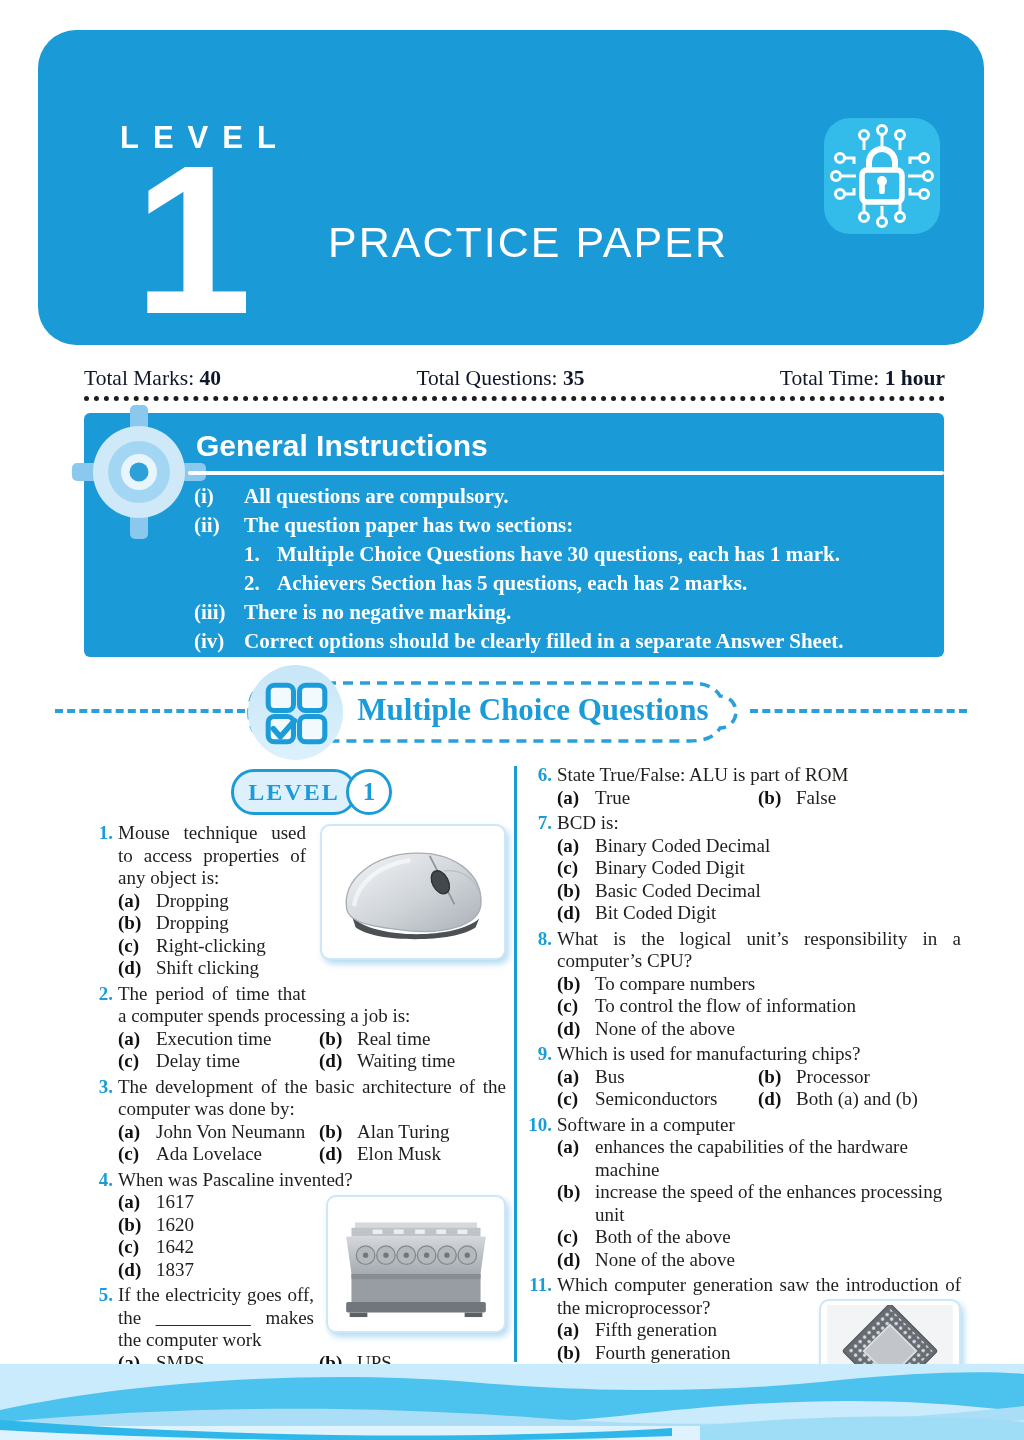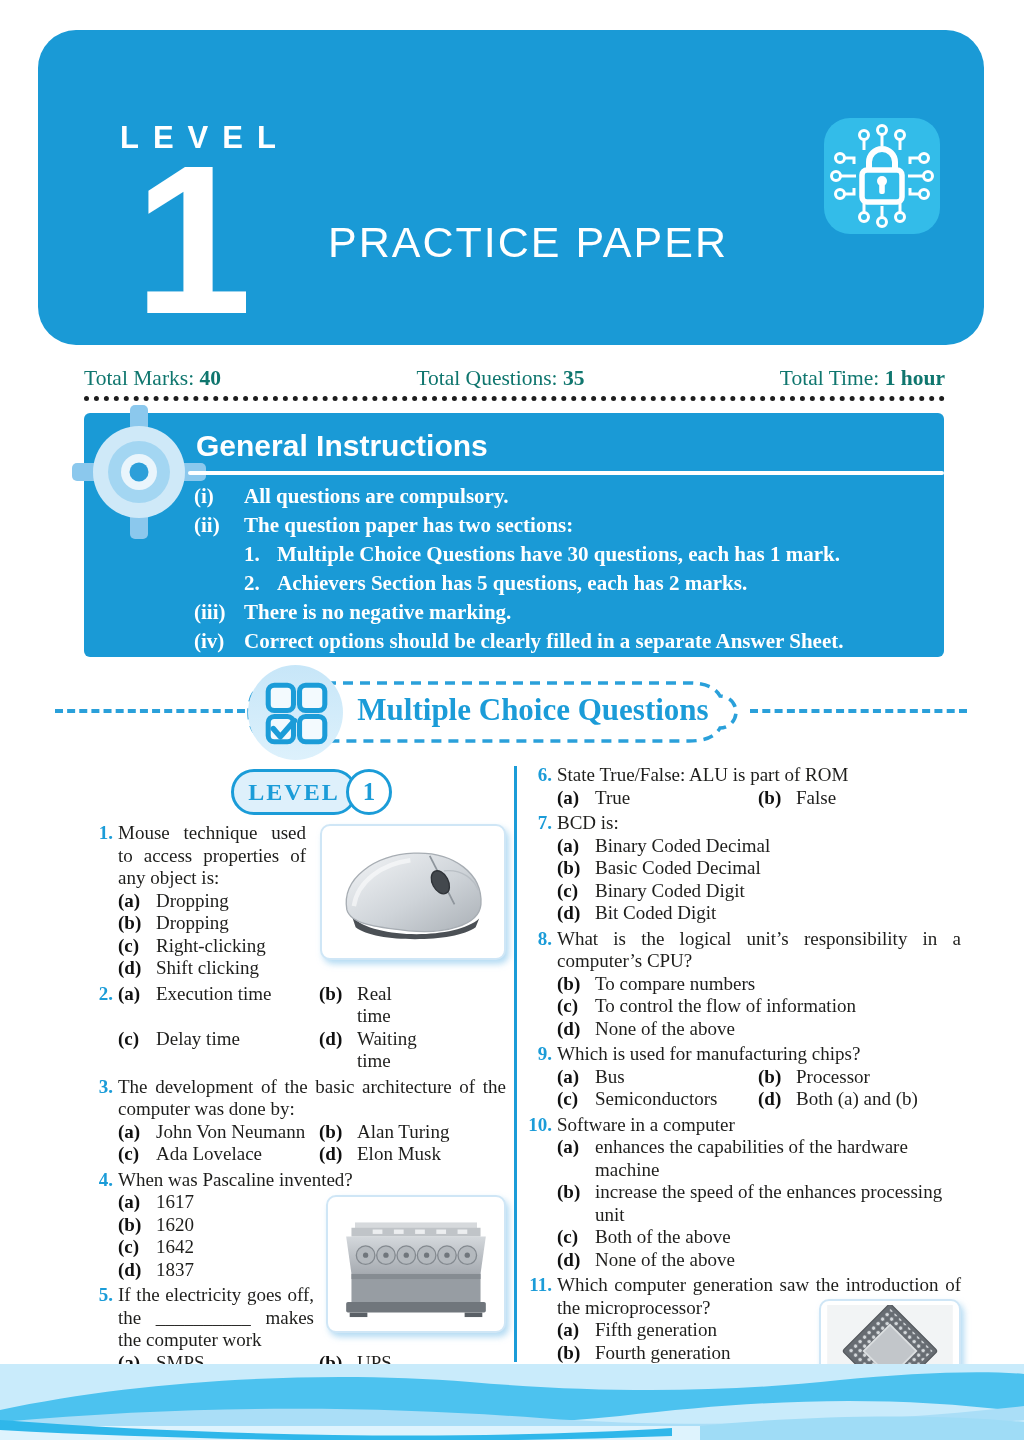--- a/index.html
+++ b/index.html
@@ -13,21 +13,21 @@
                font-weight:bold;font-size:31px;letter-spacing:14px;color:#fff;}
   .level-number{position:absolute;left:96px;top:104px;font-family:"Liberation Sans",sans-serif;
                font-weight:bold;font-size:212px;line-height:1.0;color:#fff;}
   .pp-title{position:absolute;left:120px;top:188px;width:740px;text-align:center;
             font-family:"Liberation Sans",sans-serif;font-weight:normal;font-size:43px;
             letter-spacing:2px;color:#fff;}
   .tile{position:absolute;right:44px;top:88px;width:116px;height:116px;}
 
   
   .totals{position:absolute;left:84px;top:366px;width:861px;display:flex;
-          justify-content:space-between;font-size:21.5px;color:#0f766e;}
+          justify-content:space-between;font-size:21.5px;color:#0f172a;}
   .tv{font-weight:bold;}
   .dotline{position:absolute;left:84px;top:396px;width:861px;border-top:5px dotted #1d1d1d;}
 
   
   .ins-card{position:absolute;left:84px;top:413px;width:860px;height:244px;
             background:#1a9ad6;border-radius:6px;}
   .target-svg{position:absolute;left:-20px;top:-16px;width:150px;height:150px;}
   .ins-title{position:absolute;left:112px;top:16px;font-family:"Liberation Sans",sans-serif;
              font-weight:bold;font-size:30px;color:#fff;}
   .ins-underline{position:absolute;left:104px;top:58px;right:0;height:4px;background:#fff;
@@ -228,20 +228,21 @@
     <path d="M26,84 C30,56 58,36 90,32" fill="none" stroke="#ffffff" stroke-width="5" opacity="0.55"></path>
   </svg>
 </span><span class="qt1">Mouse technique used to access properties of any object is:</span></div>
         <div class="opt-row"><span class="opt"><b class="optl">(a)</b><span class="opt-text">Dropping</span></span></div>
         <div class="opt-row"><span class="opt"><b class="optl">(b)</b><span class="opt-text">Dropping</span></span></div>
         <div class="opt-row"><span class="opt"><b class="optl">(c)</b><span class="opt-text">Right-clicking</span></span></div>
         <div class="opt-row"><span class="opt"><b class="optl">(d)</b><span class="opt-text">Shift clicking</span></span></div>
       </div>
       <div class="q">
         <span class="qnum">2.</span>
+        <div class="qtext"><span class="qt1">The period of time that a computer spends processing a job is:</span></div>
         <div class="opts-grid">
           <span class="opt"><b class="optl">(a)</b><span class="opt-text">Execution time</span></span>
           <span class="opt"><b class="optl">(b)</b><span class="opt-text">Real time</span></span>
           <span class="opt"><b class="optl">(c)</b><span class="opt-text">Delay time</span></span>
           <span class="opt"><b class="optl">(d)</b><span class="opt-text">Waiting time</span></span>
         </div>
       </div>
       <div class="q">
         <span class="qnum">3.</span>
         <div class="qtext"><span class="qt1">The development of the basic architecture of the computer was done by:</span></div>
@@ -317,22 +318,22 @@
         <div class="qtext"><span class="qt1">State True/False: ALU is part of ROM</span></div>
         <div class="opts-grid">
           <span class="opt"><b class="optl">(a)</b><span class="opt-text">True</span></span>
           <span class="opt"><b class="optl">(b)</b><span class="opt-text">False</span></span>
         </div>
       </div>
       <div class="q">
         <span class="qnum">7.</span>
         <div class="qtext"><span class="qt1">BCD is:</span></div>
         <div class="opt-row"><span class="opt"><b class="optl">(a)</b><span class="opt-text">Binary Coded Decimal</span></span></div>
+        <div class="opt-row"><span class="opt"><b class="optl">(c)</b><span class="opt-text">Binary Coded Digit</span></span></div>
         <div class="opt-row"><span class="opt"><b class="optl">(b)</b><span class="opt-text">Basic Coded Decimal</span></span></div>
-        <div class="opt-row"><span class="opt"><b class="optl">(c)</b><span class="opt-text">Binary Coded Digit</span></span></div>
         <div class="opt-row"><span class="opt"><b class="optl">(d)</b><span class="opt-text">Bit Coded Digit</span></span></div>
       </div>
       <div class="q">
         <span class="qnum">8.</span>
         <div class="qtext"><span class="qt1">What is the logical unit’s responsibility in a computer’s CPU?</span></div>
         <div class="opt-row"><span class="opt"><b class="optl">(b)</b><span class="opt-text">To compare numbers</span></span></div>
         <div class="opt-row"><span class="opt"><b class="optl">(c)</b><span class="opt-text">To control the flow of information</span></span></div>
         <div class="opt-row"><span class="opt"><b class="optl">(d)</b><span class="opt-text">None of the above</span></span></div>
       </div>
       <div class="q">

